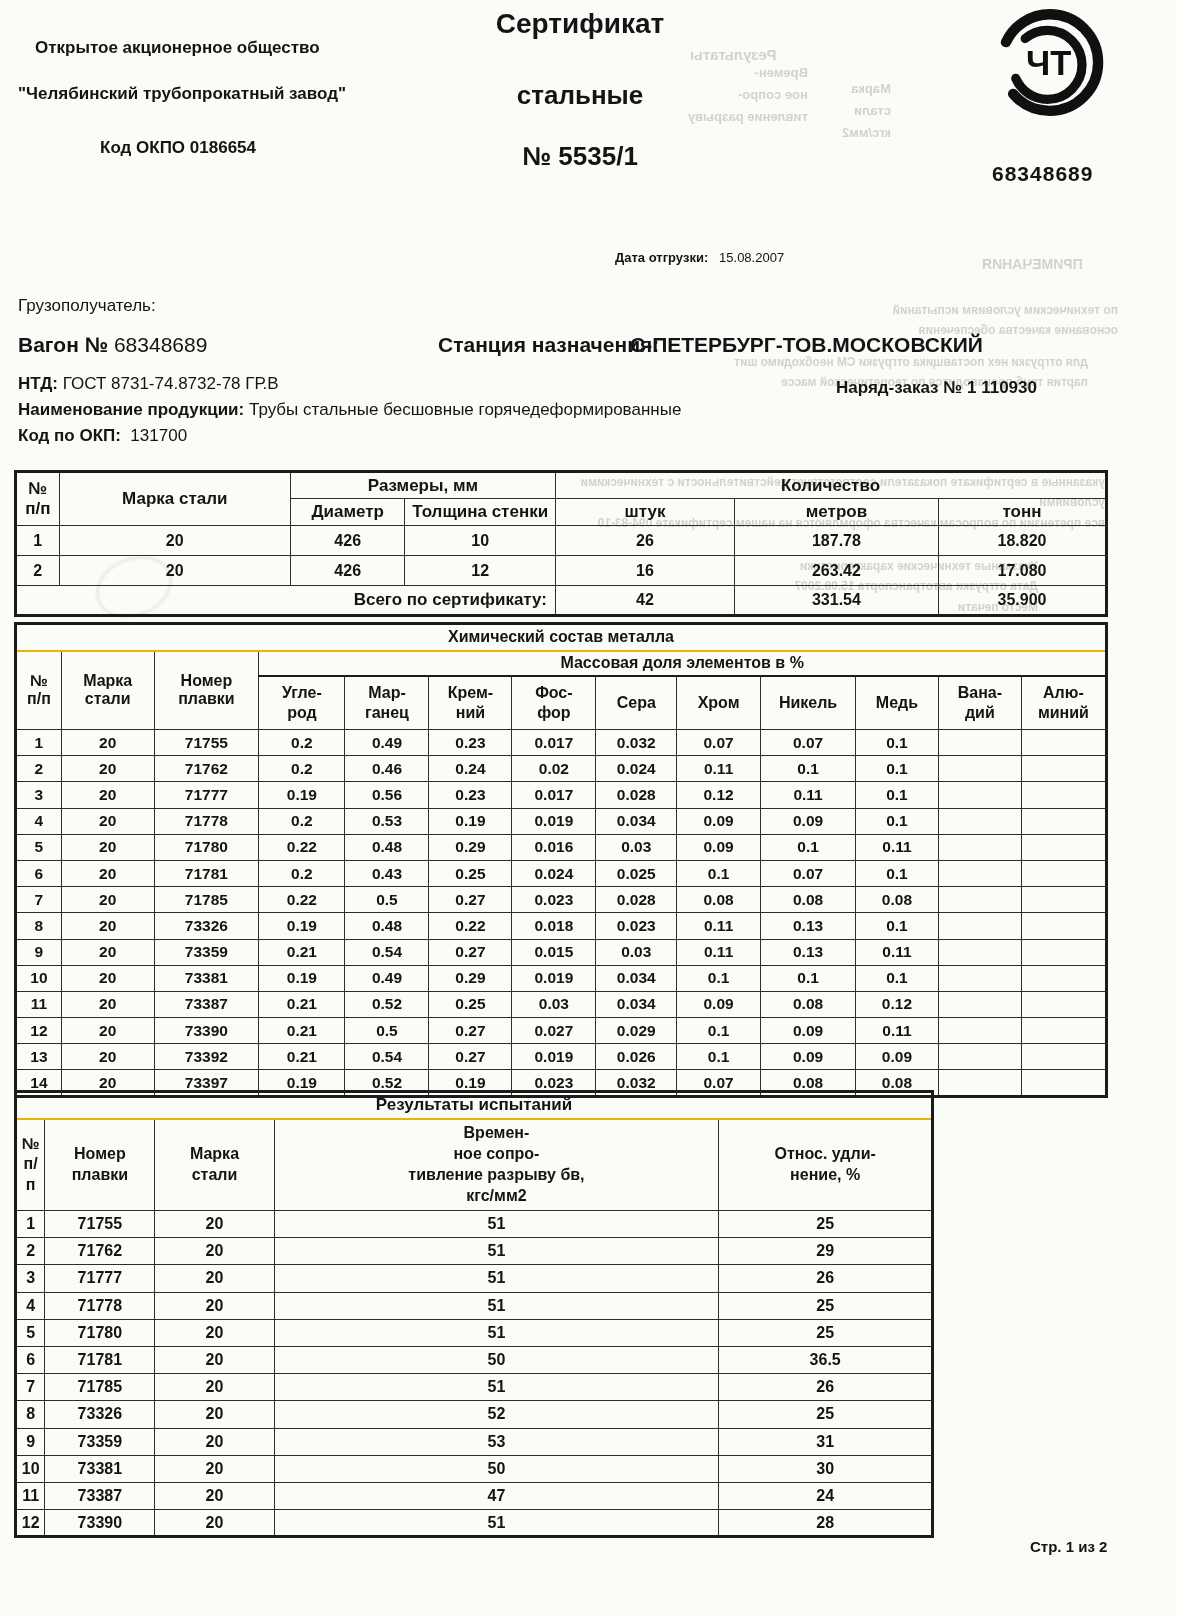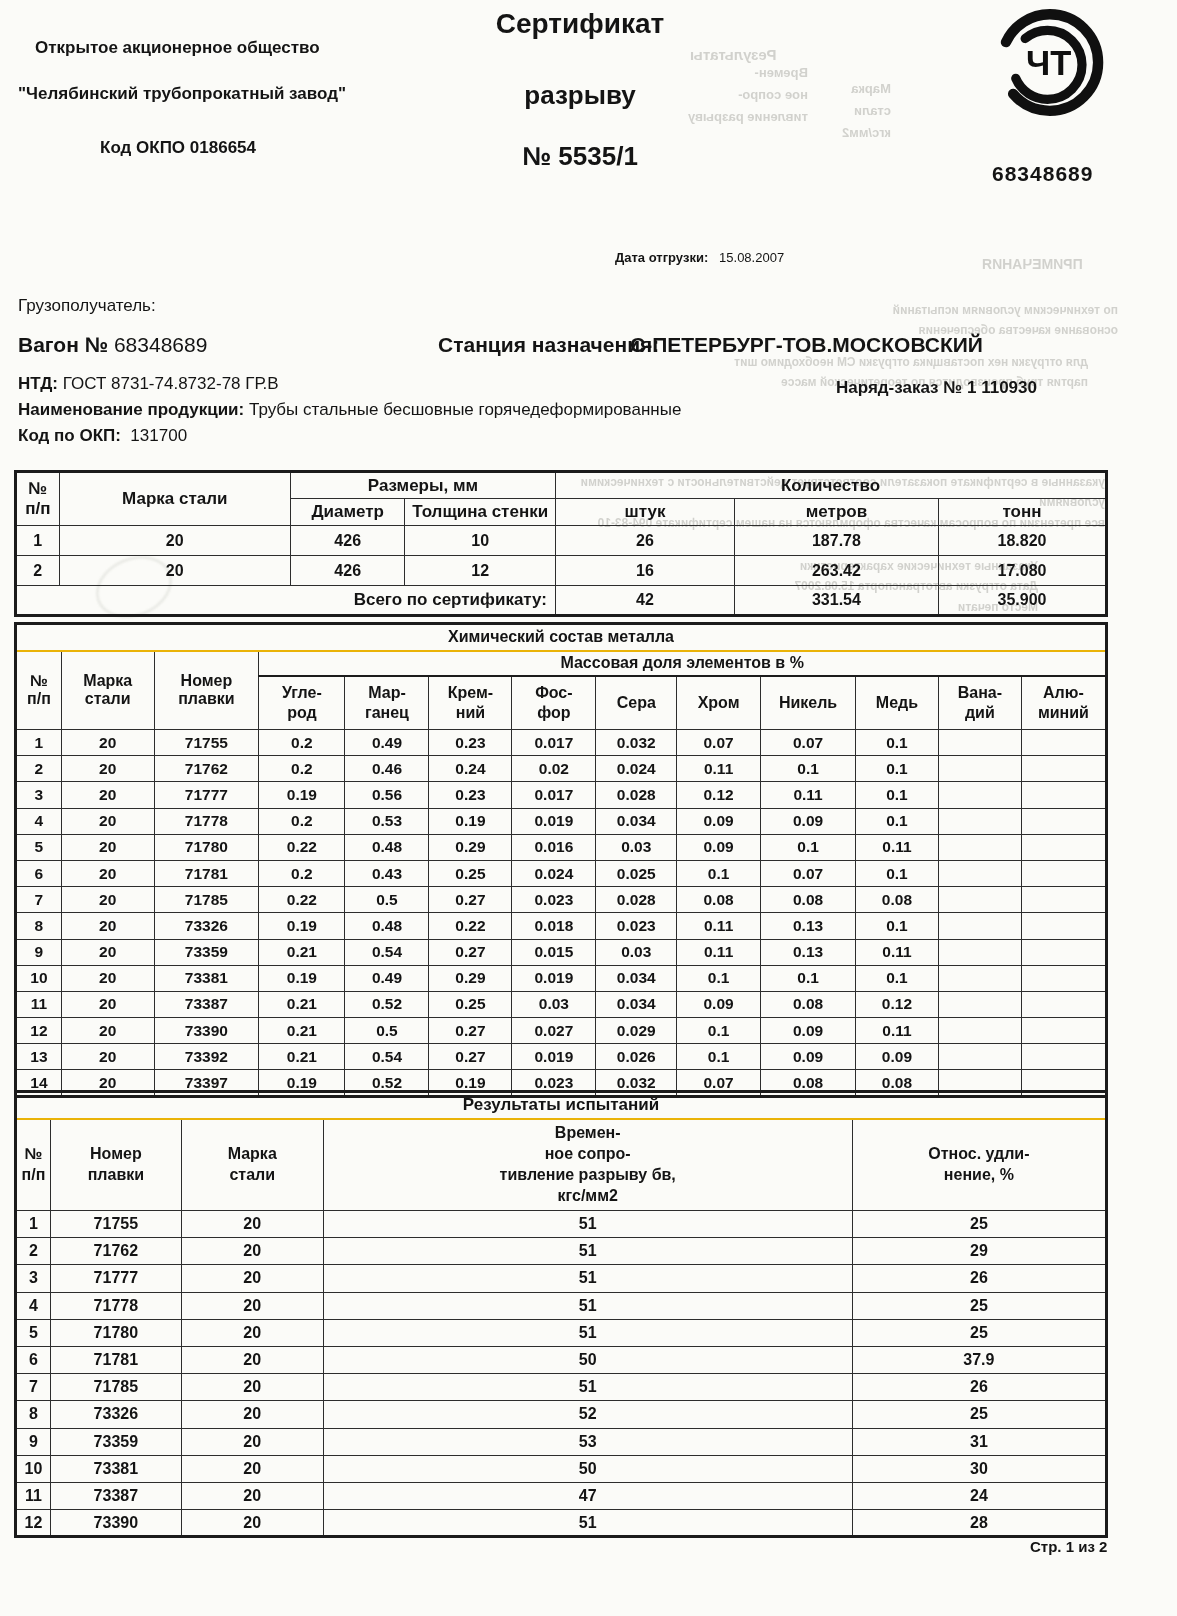--- a/index.html
+++ b/index.html
@@ -56,21 +56,21 @@
   .tfoot-num { font-weight:600; }
 
   .chem-table { top:622px; left:14px; width:1094px; }
   .chem-table thead th { font-size:16px; }
   .chem-table .ttl { height:27px; }
   .chem-table .mass { height:25px; border-bottom:2px solid #1b1b1b; }
   .chem-table .el { height:54px; line-height:1.25; }
   .chem-table tbody tr { height:26.2px; }
   .chem-table tbody td { font-size:15.5px; padding:0 2px; }
 
-  .results-table { top:1090px; left:14px; width:1094px;border-radius:29px; }
+  .results-table { top:1090px; left:14px; width:920px;border-radius:29px; }
   .results-table .ttl { height:27px; }
   .results-table .hdr th { height:92px; font-size:16px; line-height:1.3; }
   .results-table tbody tr { height:27.2px; }
 
   .pagefoot { top:1538px; left:1030px; font-size:15px; font-weight:600; }
 
   
   .bleed {
     position:absolute; transform:scaleX(-1);
     color:#a9a9a3; opacity:.5; filter:blur(.6px);
@@ -113,21 +113,21 @@
 Дата отгрузки автотранспорта 15.08.2007
 Место печати</div>
   <div class="stamp"></div>
 
   <div class="abs company1">Открытое акционерное общество</div>
   <div class="abs company2">"Челябинский трубопрокатный завод"</div>
   <div class="abs okpo">Код ОКПО 0186654</div>
 
   <div class="abs titleblock">
     <div class="title1">Сертификат</div>
-    <div class="title2">разрыву</div>
+    <div class="title2">стальные</div>
     <div class="title3">№ 5535/1</div>
   </div>
 
   <div class="abs logo">
     <svg viewBox="0 0 100 100" width="115" height="115">
       <g fill="none" stroke="#101010">
         <circle cx="52" cy="50" r="42" stroke-width="9" stroke-dasharray="216 48" stroke-dashoffset="-150" stroke-linecap="round"></circle>
         <circle cx="50" cy="52" r="30" stroke-width="8" stroke-dasharray="150 38" stroke-dashoffset="-120" stroke-linecap="round"></circle>
       </g>
       <text x="51" y="61" text-anchor="middle" font-family="Liberation Sans, sans-serif" font-size="30" font-weight="900" fill="#101010">ЧТ</text>
@@ -548,21 +548,21 @@
           <td>71780</td>
           <td>20</td>
           <td>51</td>
           <td>25</td>
         </tr>
         <tr>
           <td>6</td>
           <td>71781</td>
           <td>20</td>
           <td>50</td>
-          <td>37.9</td>
+          <td>36.5</td>
         </tr>
         <tr>
           <td>7</td>
           <td>71785</td>
           <td>20</td>
           <td>51</td>
           <td>26</td>
         </tr>
         <tr>
           <td>8</td>

